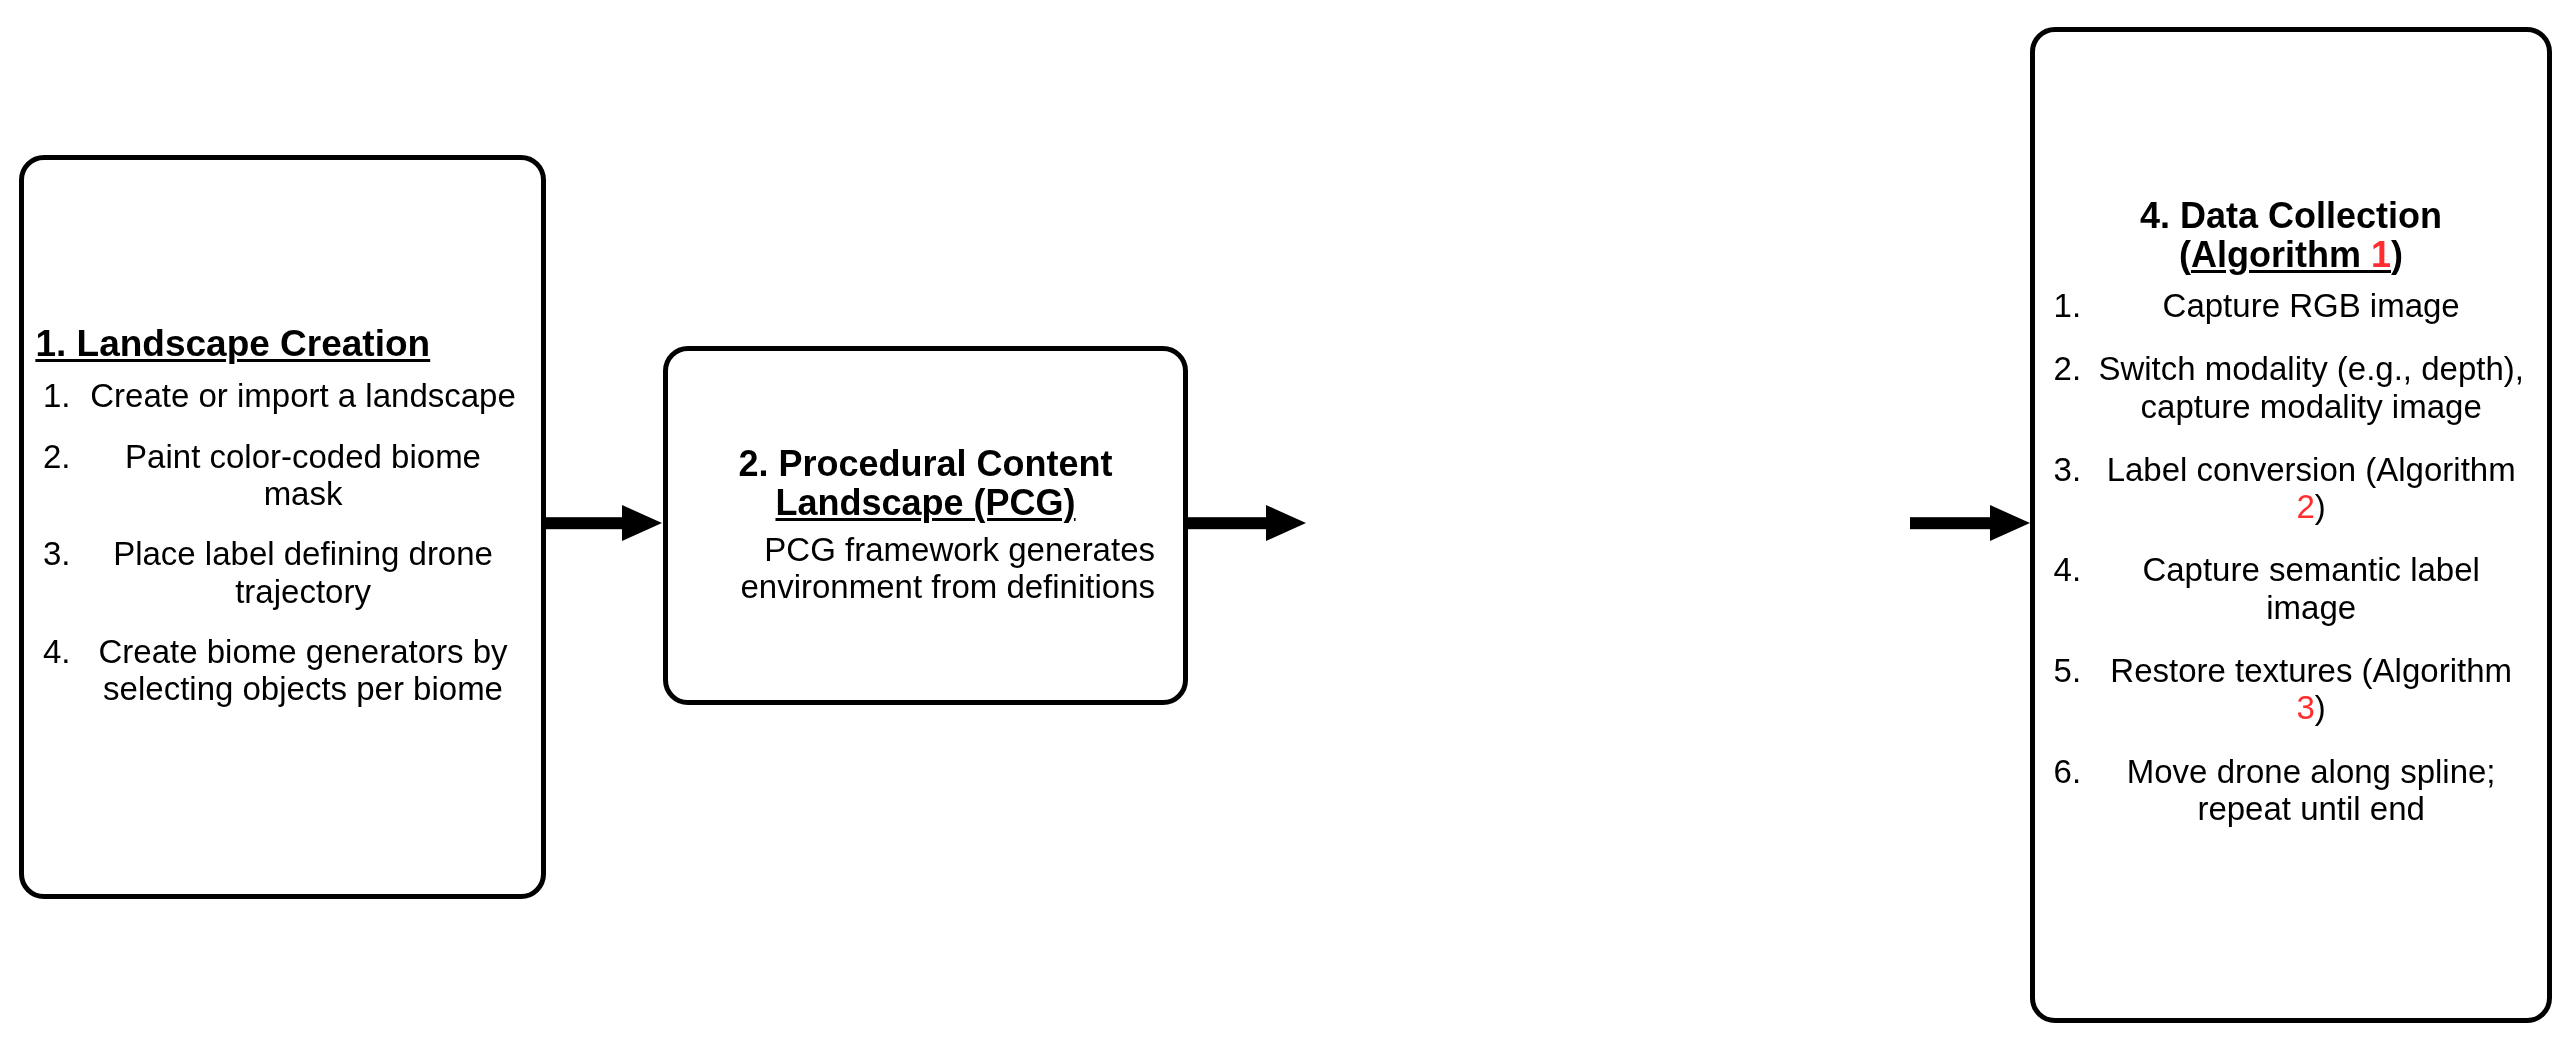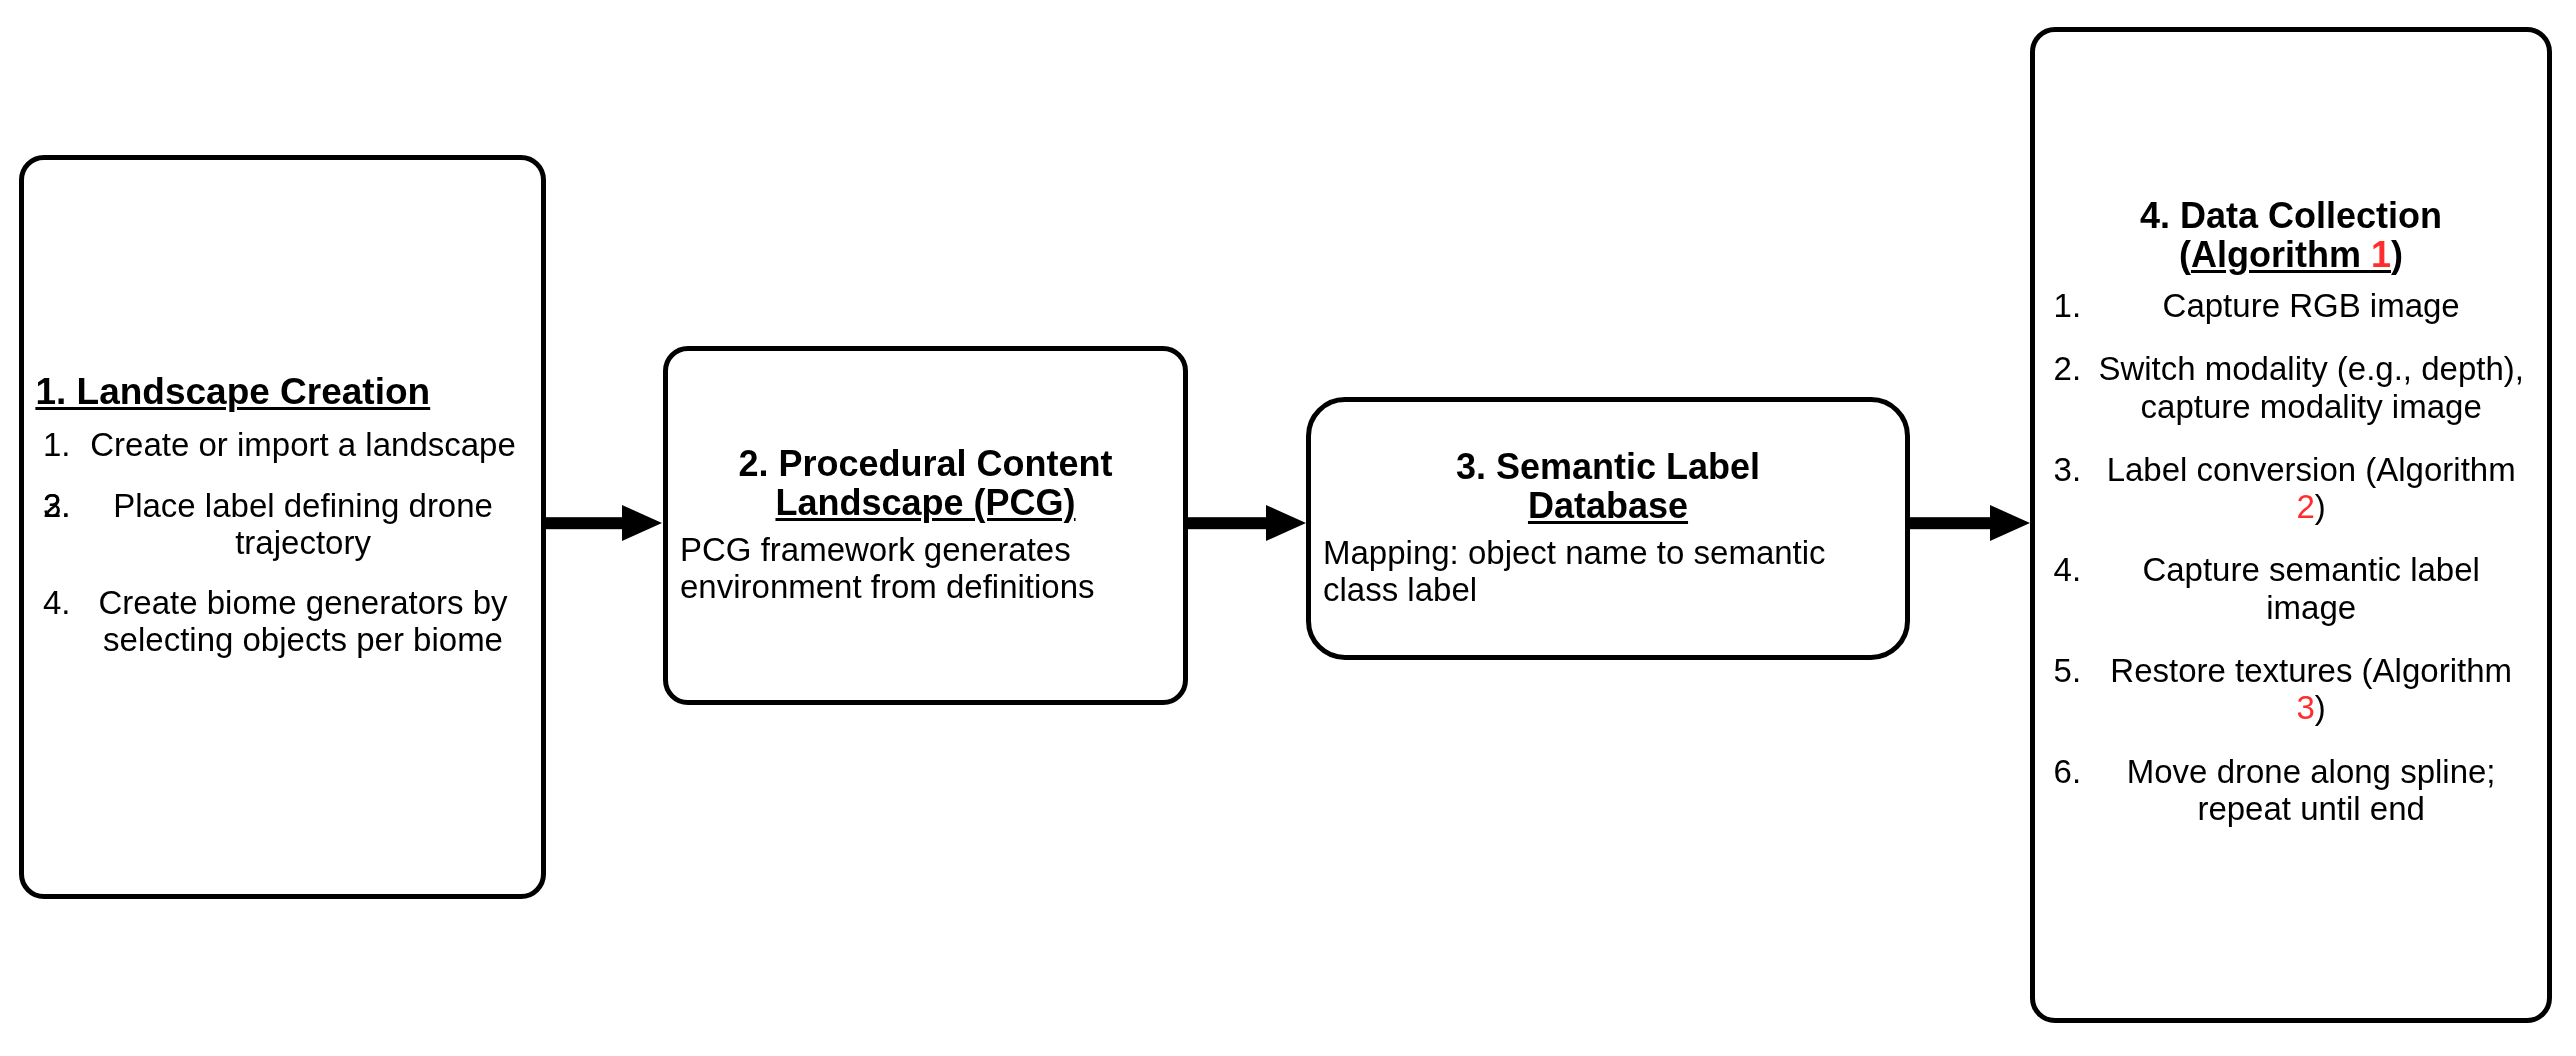--- a/index.html
+++ b/index.html
@@ -39,24 +39,24 @@
     margin-bottom: 7.7px;
   }
   .box-title .u {
     text-decoration: underline;
     text-underline-offset: 3.1px;
     text-decoration-thickness: 3.1px;
   }
   .box-title .num-red { color: #ff2d2d; }
 
   .box-body {
-    text-align: left;
+    text-align: right;
     font-size: 33px;
     line-height: 1.14;
-    padding: 0 12px;
+    padding: 0 28px;
   }
 
   
   ol.step-list {
     list-style: none;
     margin: 0;
     padding: 0 14px 0 14px;
   }
   ol.step-list li {
     position: relative;
@@ -118,20 +118,21 @@
     <div class="box-title" style="font-size:37px; text-align:left; margin-bottom:14px;">
       <span class="u">1. Landscape Creation</span>
     </div>
     <ol class="step-list">
       <li>
         <span class="marker">1.</span>
         <span>Create or import a landscape</span>
       </li>
       <li>
         <span class="marker">2.</span>
+        <span>Paint color-coded biome mask</span>
       </li>
       <li>
         <span class="marker">3.</span>
         <span>Place label defining drone trajectory</span>
       </li>
       <li>
         <span class="marker">4.</span>
         <span>Create biome generators by selecting objects per biome</span>
       </li>
     </ol>
@@ -148,27 +149,20 @@
       <div class="u">Landscape (PCG)</div>
     </div>
     <div class="box-body">PCG framework generates environment from definitions</div>
   </div>
 
   <div class="arrow" id="arrow-2-to-3" style="left:1188px; top:505px; width:118px;">
     <div class="shaft" style="width:85px;"></div>
     <div class="head"></div>
   </div>
 
-  <div class="flow-box" id="box-3" style="left:1306px; top:397px; width:604px; height:263px; border-radius:39px;">
-    <div class="box-title" style="font-size:36px;">
-      <div>3. Semantic Label</div>
-      <div class="u">Database</div>
-    </div>
-    <div class="box-body">Mapping: object name to semantic class label</div>
-  </div>
 
   <div class="arrow" id="arrow-3-to-4" style="left:1910px; top:505px; width:120px;">
     <div class="shaft" style="width:88px;"></div>
     <div class="head"></div>
   </div>
 
   <div class="flow-box" id="box-4" style="left:2030px; top:27px; width:522px; height:996px;">
     <div class="box-title" style="font-size:36px; margin-bottom:12.4px;">
       <div>4. Data Collection</div>
       <div>

